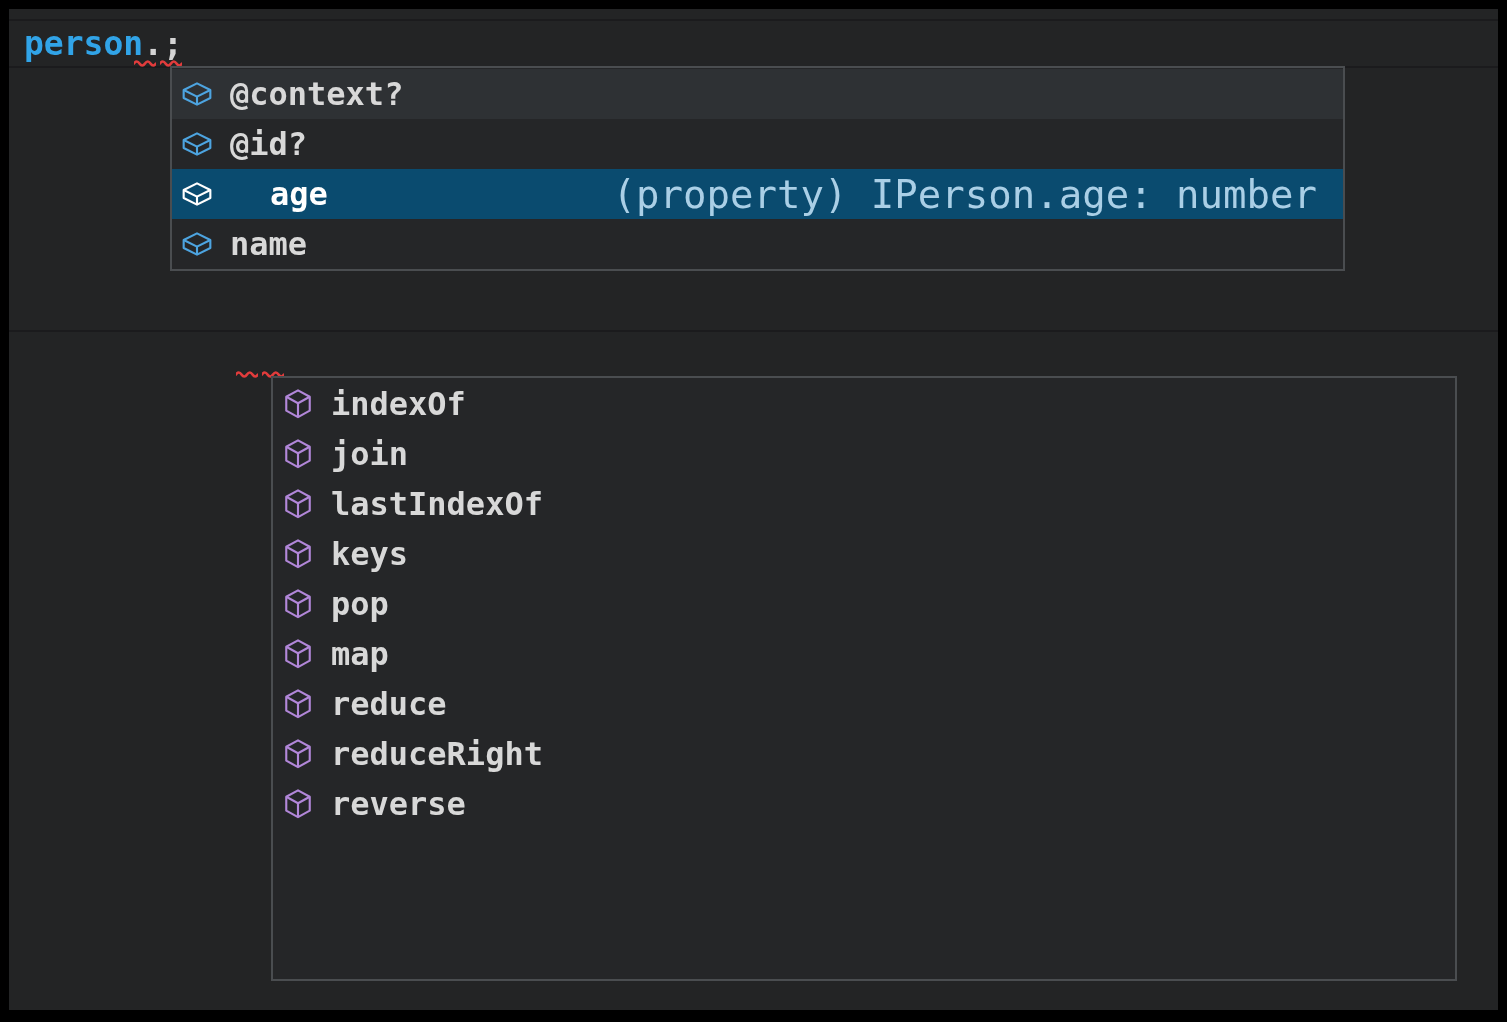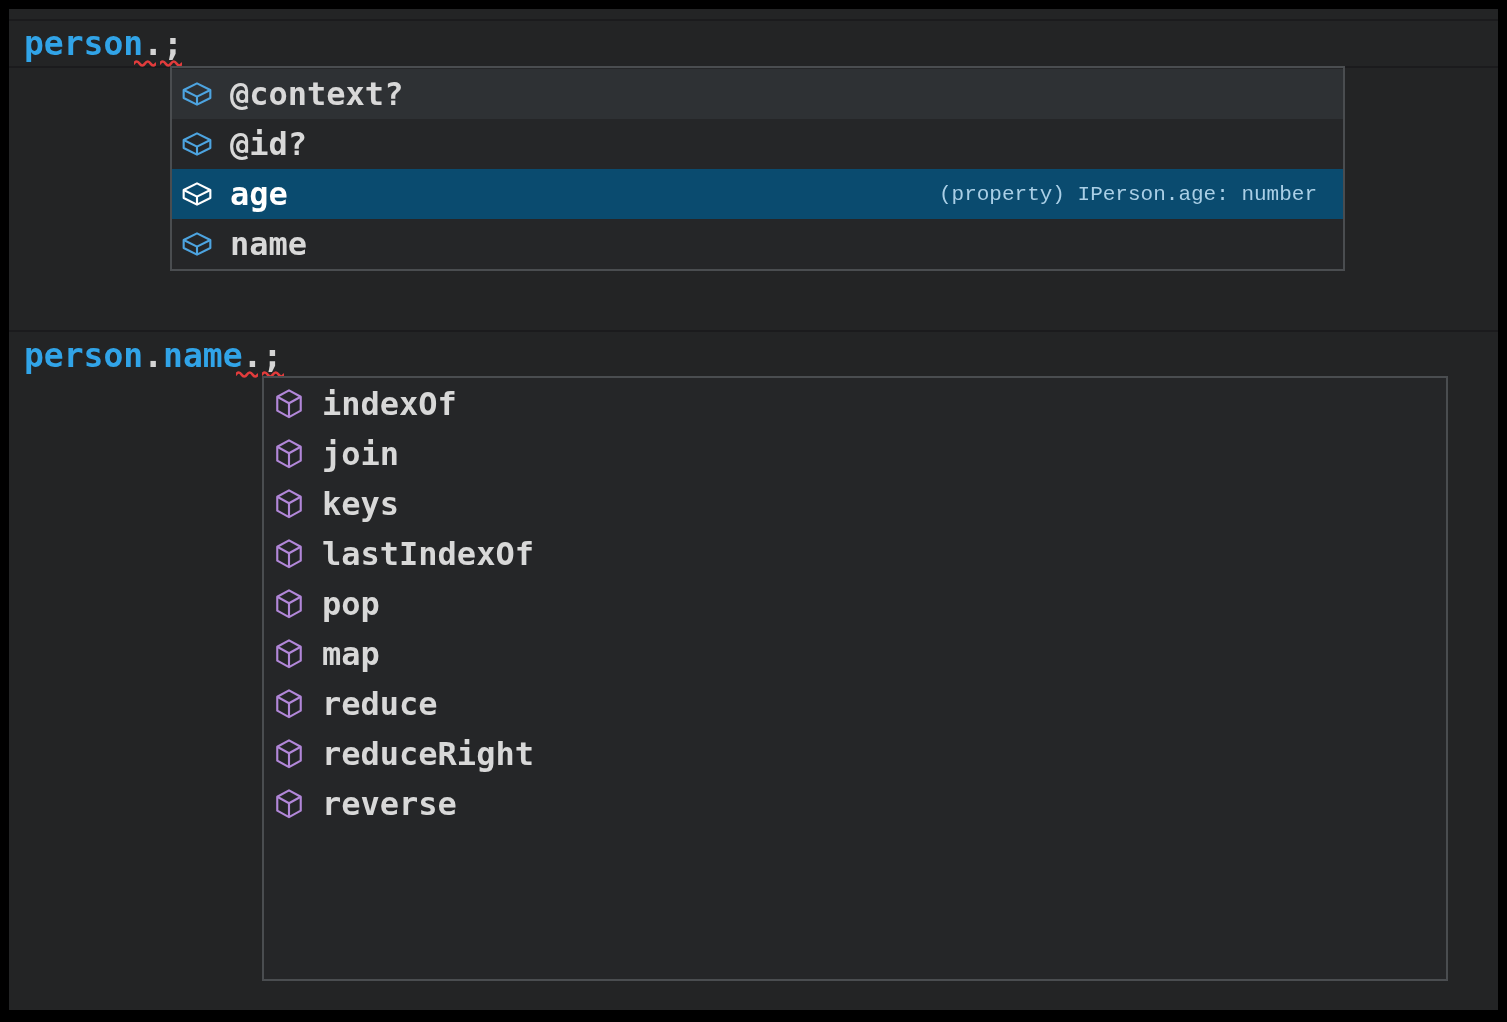--- a/index.html
+++ b/index.html
@@ -25,26 +25,26 @@
     position:absolute;box-sizing:border-box;z-index:5;
     background:var(--menu-bg);
     border:2px solid var(--menu-border);
     padding-top:1px;overflow:hidden;
   }
   .srow{
     height:50px;display:flex;align-items:center;
     padding:0 26px 0 8px;white-space:nowrap;overflow:hidden;
   }
   .srow.hovered{background:var(--hover-bg);}
-  .srow.selected{background:var(--selection-bg);}
+  .srow.selected{background:var(--selection-bg);gap:40px;}
   .sicon{width:34px;height:34px;flex:0 0 34px;margin-right:16px;display:flex;align-items:center;justify-content:center;}
   .sicon svg{display:block;}
   .slabel{font-size:32px;font-weight:bold;color:var(--item-text);}
   .srow.selected .slabel{color:var(--item-text-selected);}
-  .sdetail{margin-left:auto;font-size:21px;font-weight:normal;color:var(--detail-text);overflow:hidden;font-family:Liberation Mono, monospace;}
+  .sdetail{margin-left:auto;font-size:39px;font-weight:normal;color:var(--detail-text);overflow:hidden;}
 </style>
 </head>
 <body>
 
 <div class="frame">
   <div class="editor"></div>
 
   <div class="cline" style="top:19px"></div>
   <div class="cline" style="top:66px"></div>
   <div class="cline" style="top:330px"></div>
@@ -91,30 +91,29 @@
         <span class="sicon">
           <svg width="34" height="32" viewBox="0 0 24 24">
             <path d="M12 4 L22 9 V15 L12 20 L2 15 V9 Z" fill="none" stroke="#4da4e0" stroke-width="1.6" stroke-linejoin="round"></path>
             <path d="M2 9 L12 14 L22 9 M12 14 V20" fill="none" stroke="#4da4e0" stroke-width="1.6" stroke-linejoin="round"></path>
           </svg>
         </span>
         <span class="slabel">name</span>
       </div>
     </div>
 
-  <div class="code-line" style="top:336px"><span class="tok" style="color: rgb(49, 164, 232);">person</span><span class="tok" style="color: rgb(212, 212, 212);">.</span><span class="tok" style="color: rgb(49, 164, 232);">name</span><span class="tok" style="color: rgb(212, 212, 212);">.</span><span class="tok" style="color: rgb(212, 212, 212);">;</span></div>
 
   <svg class="squig" style="left:236px;top:368px" width="22" height="10" viewBox="0 0 22 10">
       <path d="M0 6.5 Q2.75 2.5 5.5 6.5 T11 6.5 T16.5 6.5 T22 6.5"></path>
     </svg>
   <svg class="squig" style="left:262px;top:368px" width="22" height="10" viewBox="0 0 22 10">
       <path d="M0 6.5 Q2.75 2.5 5.5 6.5 T11 6.5 T16.5 6.5 T22 6.5"></path>
     </svg>
 
-  <div class="suggest" style="left:262px;top:376px;width:1186px;height:605px">
+  <div class="suggest" style="left:271px;top:376px;width:1186px;height:605px">
       <div class="srow default">
         <span class="sicon">
           <svg width="32" height="34" viewBox="0 0 24 24">
             <path d="M12 1.8 L20.8 6.6 V17 L12 21.8 L3.2 17 V6.6 Z" fill="none" stroke="#b287d9" stroke-width="1.6" stroke-linejoin="round"></path>
             <path d="M3.2 6.6 L12 11.4 L20.8 6.6 M12 11.4 V21.8" fill="none" stroke="#b287d9" stroke-width="1.6" stroke-linejoin="round"></path>
           </svg>
         </span>
         <span class="slabel">indexOf</span>
       </div>
       <div class="srow default">
@@ -126,30 +125,30 @@
         </span>
         <span class="slabel">join</span>
       </div>
       <div class="srow default">
         <span class="sicon">
           <svg width="32" height="34" viewBox="0 0 24 24">
             <path d="M12 1.8 L20.8 6.6 V17 L12 21.8 L3.2 17 V6.6 Z" fill="none" stroke="#b287d9" stroke-width="1.6" stroke-linejoin="round"></path>
             <path d="M3.2 6.6 L12 11.4 L20.8 6.6 M12 11.4 V21.8" fill="none" stroke="#b287d9" stroke-width="1.6" stroke-linejoin="round"></path>
           </svg>
         </span>
-        <span class="slabel">keys</span>
+        <span class="slabel">lastIndexOf</span>
       </div>
       <div class="srow default">
         <span class="sicon">
           <svg width="32" height="34" viewBox="0 0 24 24">
             <path d="M12 1.8 L20.8 6.6 V17 L12 21.8 L3.2 17 V6.6 Z" fill="none" stroke="#b287d9" stroke-width="1.6" stroke-linejoin="round"></path>
             <path d="M3.2 6.6 L12 11.4 L20.8 6.6 M12 11.4 V21.8" fill="none" stroke="#b287d9" stroke-width="1.6" stroke-linejoin="round"></path>
           </svg>
         </span>
-        <span class="slabel">lastIndexOf</span>
+        <span class="slabel">keys</span>
       </div>
       <div class="srow default">
         <span class="sicon">
           <svg width="32" height="34" viewBox="0 0 24 24">
             <path d="M12 1.8 L20.8 6.6 V17 L12 21.8 L3.2 17 V6.6 Z" fill="none" stroke="#b287d9" stroke-width="1.6" stroke-linejoin="round"></path>
             <path d="M3.2 6.6 L12 11.4 L20.8 6.6 M12 11.4 V21.8" fill="none" stroke="#b287d9" stroke-width="1.6" stroke-linejoin="round"></path>
           </svg>
         </span>
         <span class="slabel">pop</span>
       </div>

